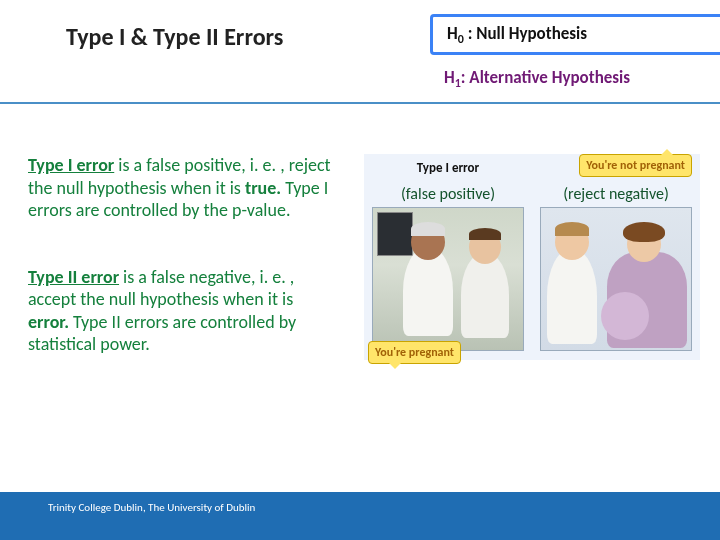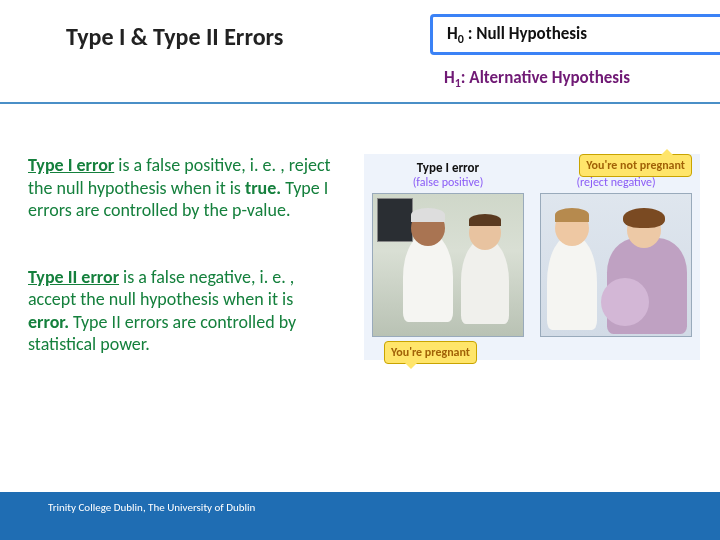--- a/index.html
+++ b/index.html
@@ -75,21 +75,21 @@
     position: relative;
   }
   .half {
     flex: 1;
     padding: 6px 4px;
     display: flex;
     flex-direction: column;
     align-items: center;
   }
   .cap1 { font-size: 13px; font-weight: 700; color: #111; }
-  .cap2 { font-size: 12px; color: #8b5cf6; margin-bottom: 4px; }
+  .cap2 { font-size: 16px; color: #14532d; margin-bottom: 4px; margin-top: 9px; }
   .scene {
     width: 152px;
     height: 144px;
     border: 1px solid #9ab;
     position: relative;
     overflow: hidden;
   }
   .scene1 { background: linear-gradient(180deg,#cfd7c9 0%,#d9dfd4 40%,#b9c2b4 100%); }
   .scene2 { background: linear-gradient(180deg,#dfe6ee 0%,#d2dbe6 100%); }
   .doc-body {
@@ -126,21 +126,21 @@
     color: #a16207;
     padding: 4px 6px;
     line-height: 1.05;
   }
   .bubble:after {
     content: "";
     position: absolute;
     width: 0; height: 0;
     border: 6px solid transparent;
   }
-  .b1 { left: 20px; bottom: -4px; text-align: center; }
+  .b1 { left: 4px; bottom: -4px; text-align: center; }
   .b1:after { border-top-color:#ffe56a; top:100%; left:20px; }
   .b2 { right: 8px; top: 0px; }
   .b2:after { border-bottom-color:#ffe56a; bottom:100%; right:18px; }
   .footer {
     position: absolute;
     left: 0; bottom: 0;
     width: 100%;
     height: 48px;
     background: #1f6db3;
     color: #fff;

